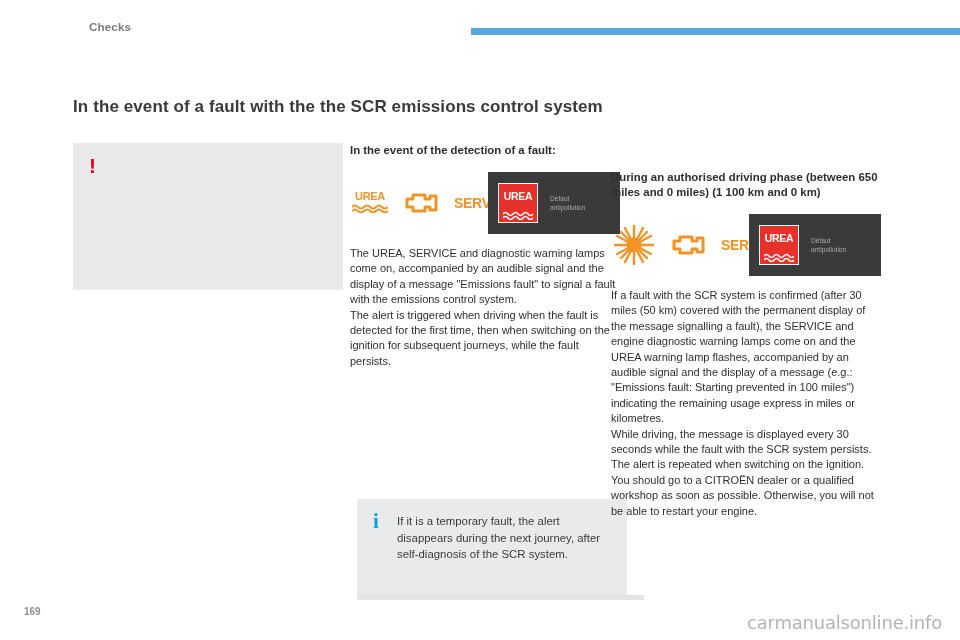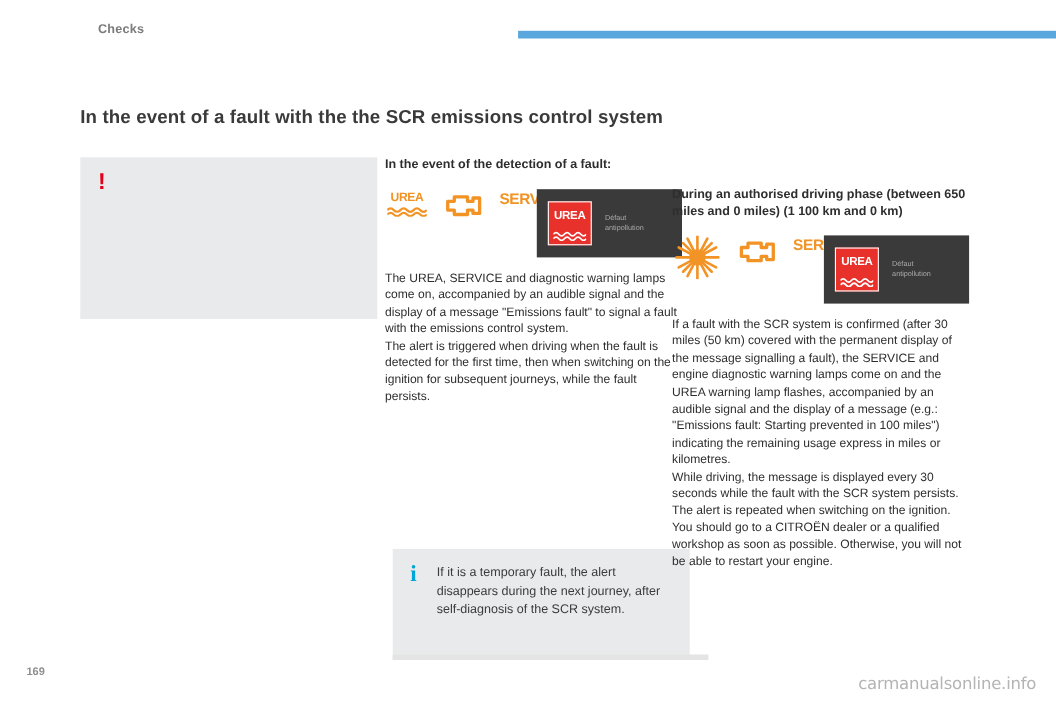--- a/index.html
+++ b/index.html
@@ -103,20 +103,21 @@
     white-space: pre-line;
     margin: 0 0 8px 0;
   }
 
   
   .lamp-strip {
     position: relative;
     height: 62px;
     margin-top: 14px;
     display: flex;
+    align-items: center;
   }
 
   .icon-urea-lamp {
     width: 40px;
     height: 30px;
     position: relative;
     flex: 0 0 auto;
   }
   .icon-urea-lamp .urea-word {
     position: absolute;
@@ -228,21 +229,21 @@
     left: 24px;
     top: 606px;
     font-size: 10px;
     font-weight: bold;
     color: #8e8e8e;
   }
   .watermark {
     position: absolute;
     right: 18px;
     top: 612px;
-    font-size: 15px;
+    font-size: 18px;
     color: #b4b4b4;
     font-family: "DejaVu Sans", sans-serif;
     letter-spacing: -.2px;
   }
 </style>
 </head>
 <body>
 
 <div class="page-header">
   <div class="header-section-title">Checks</div>

